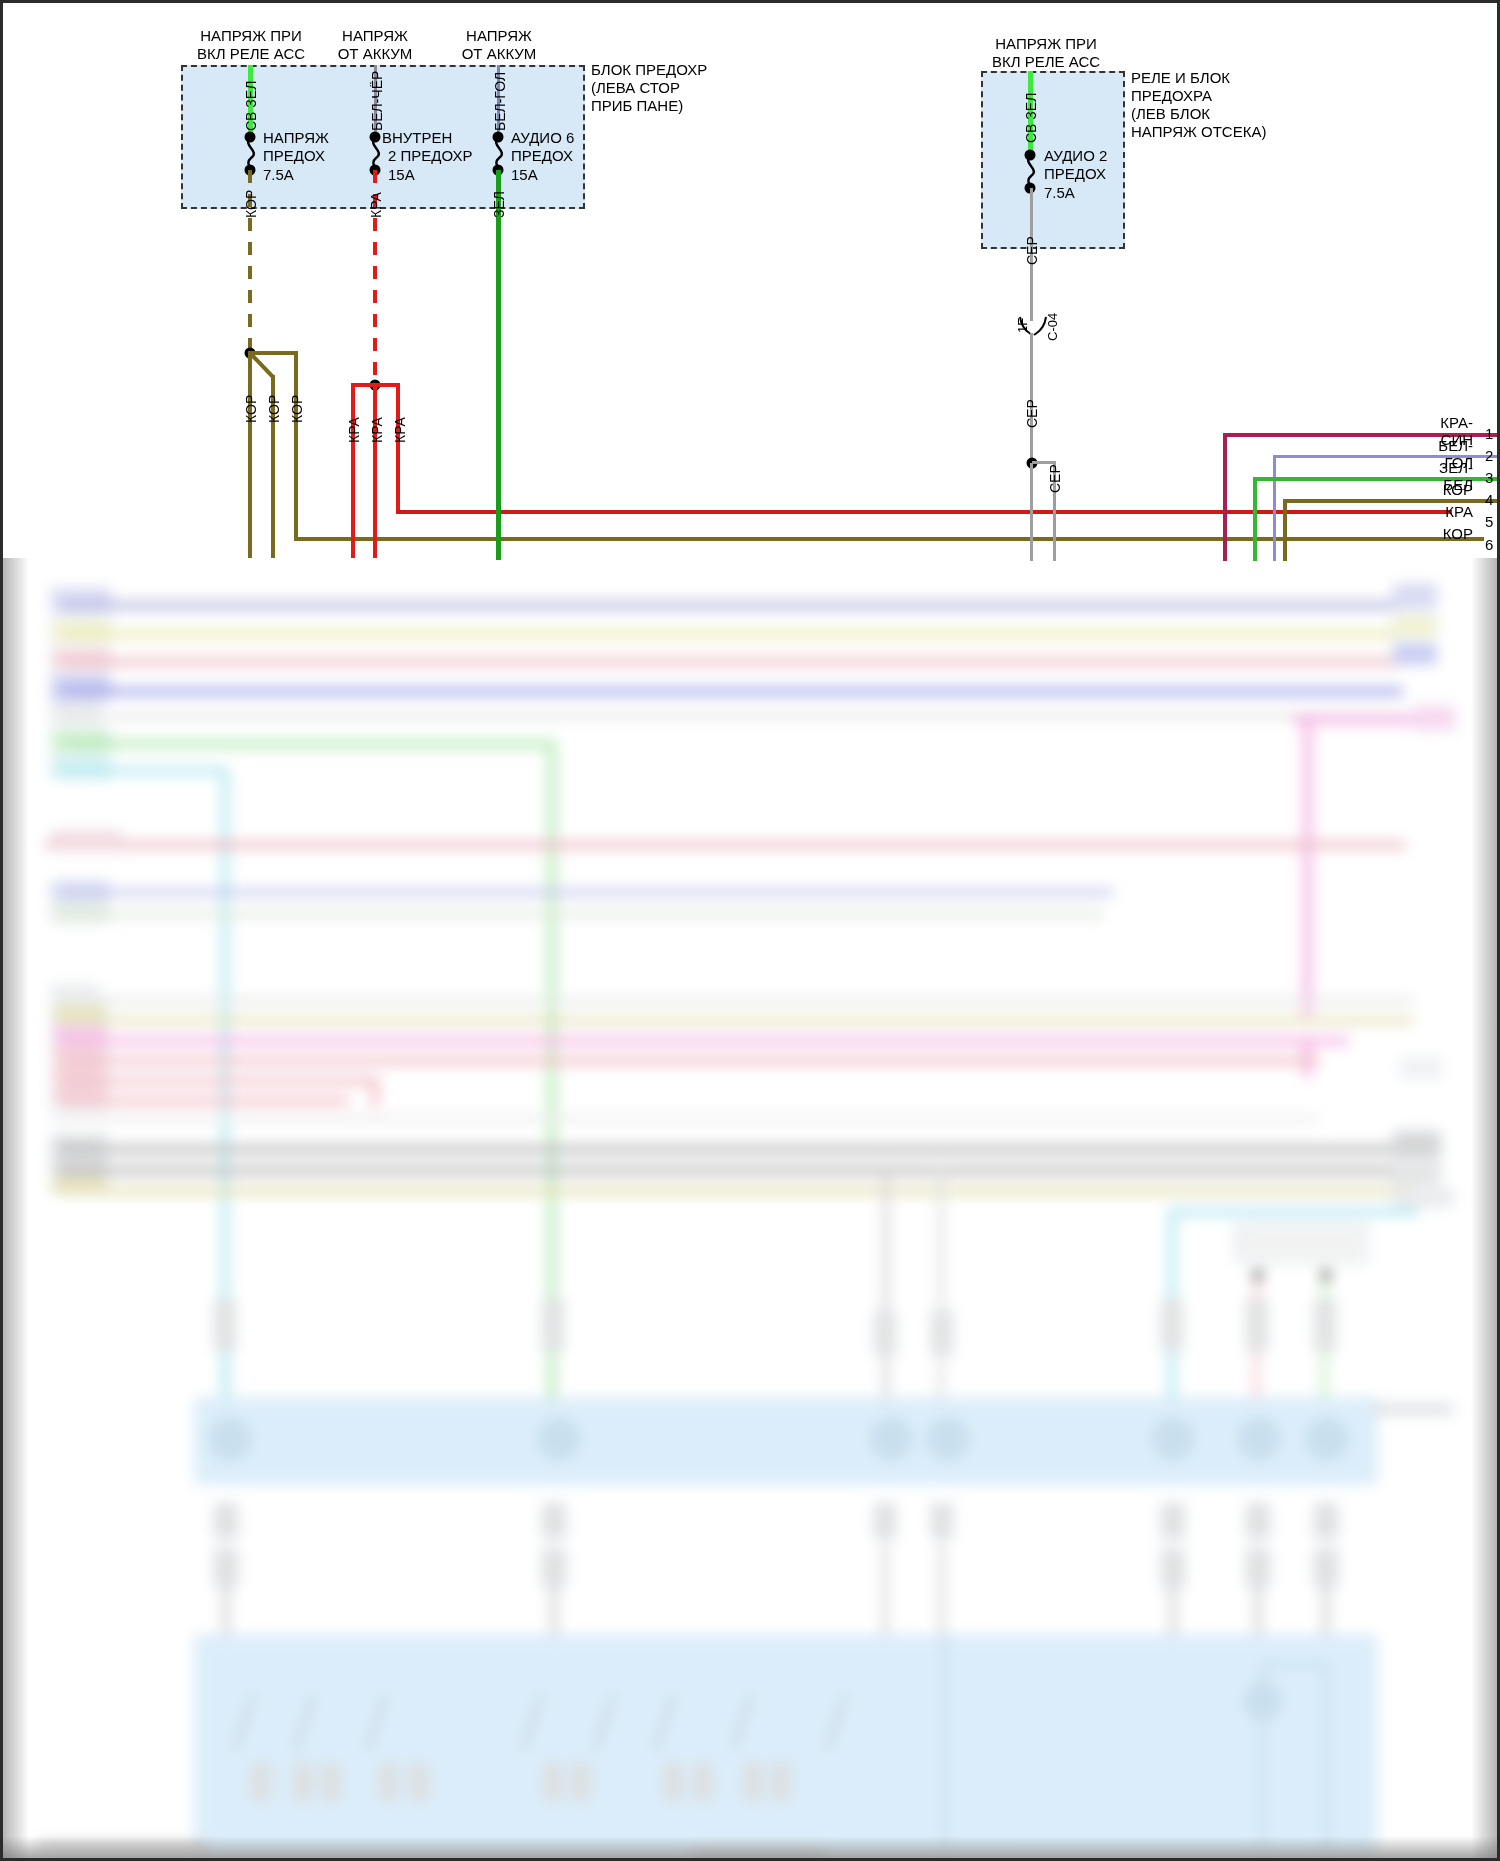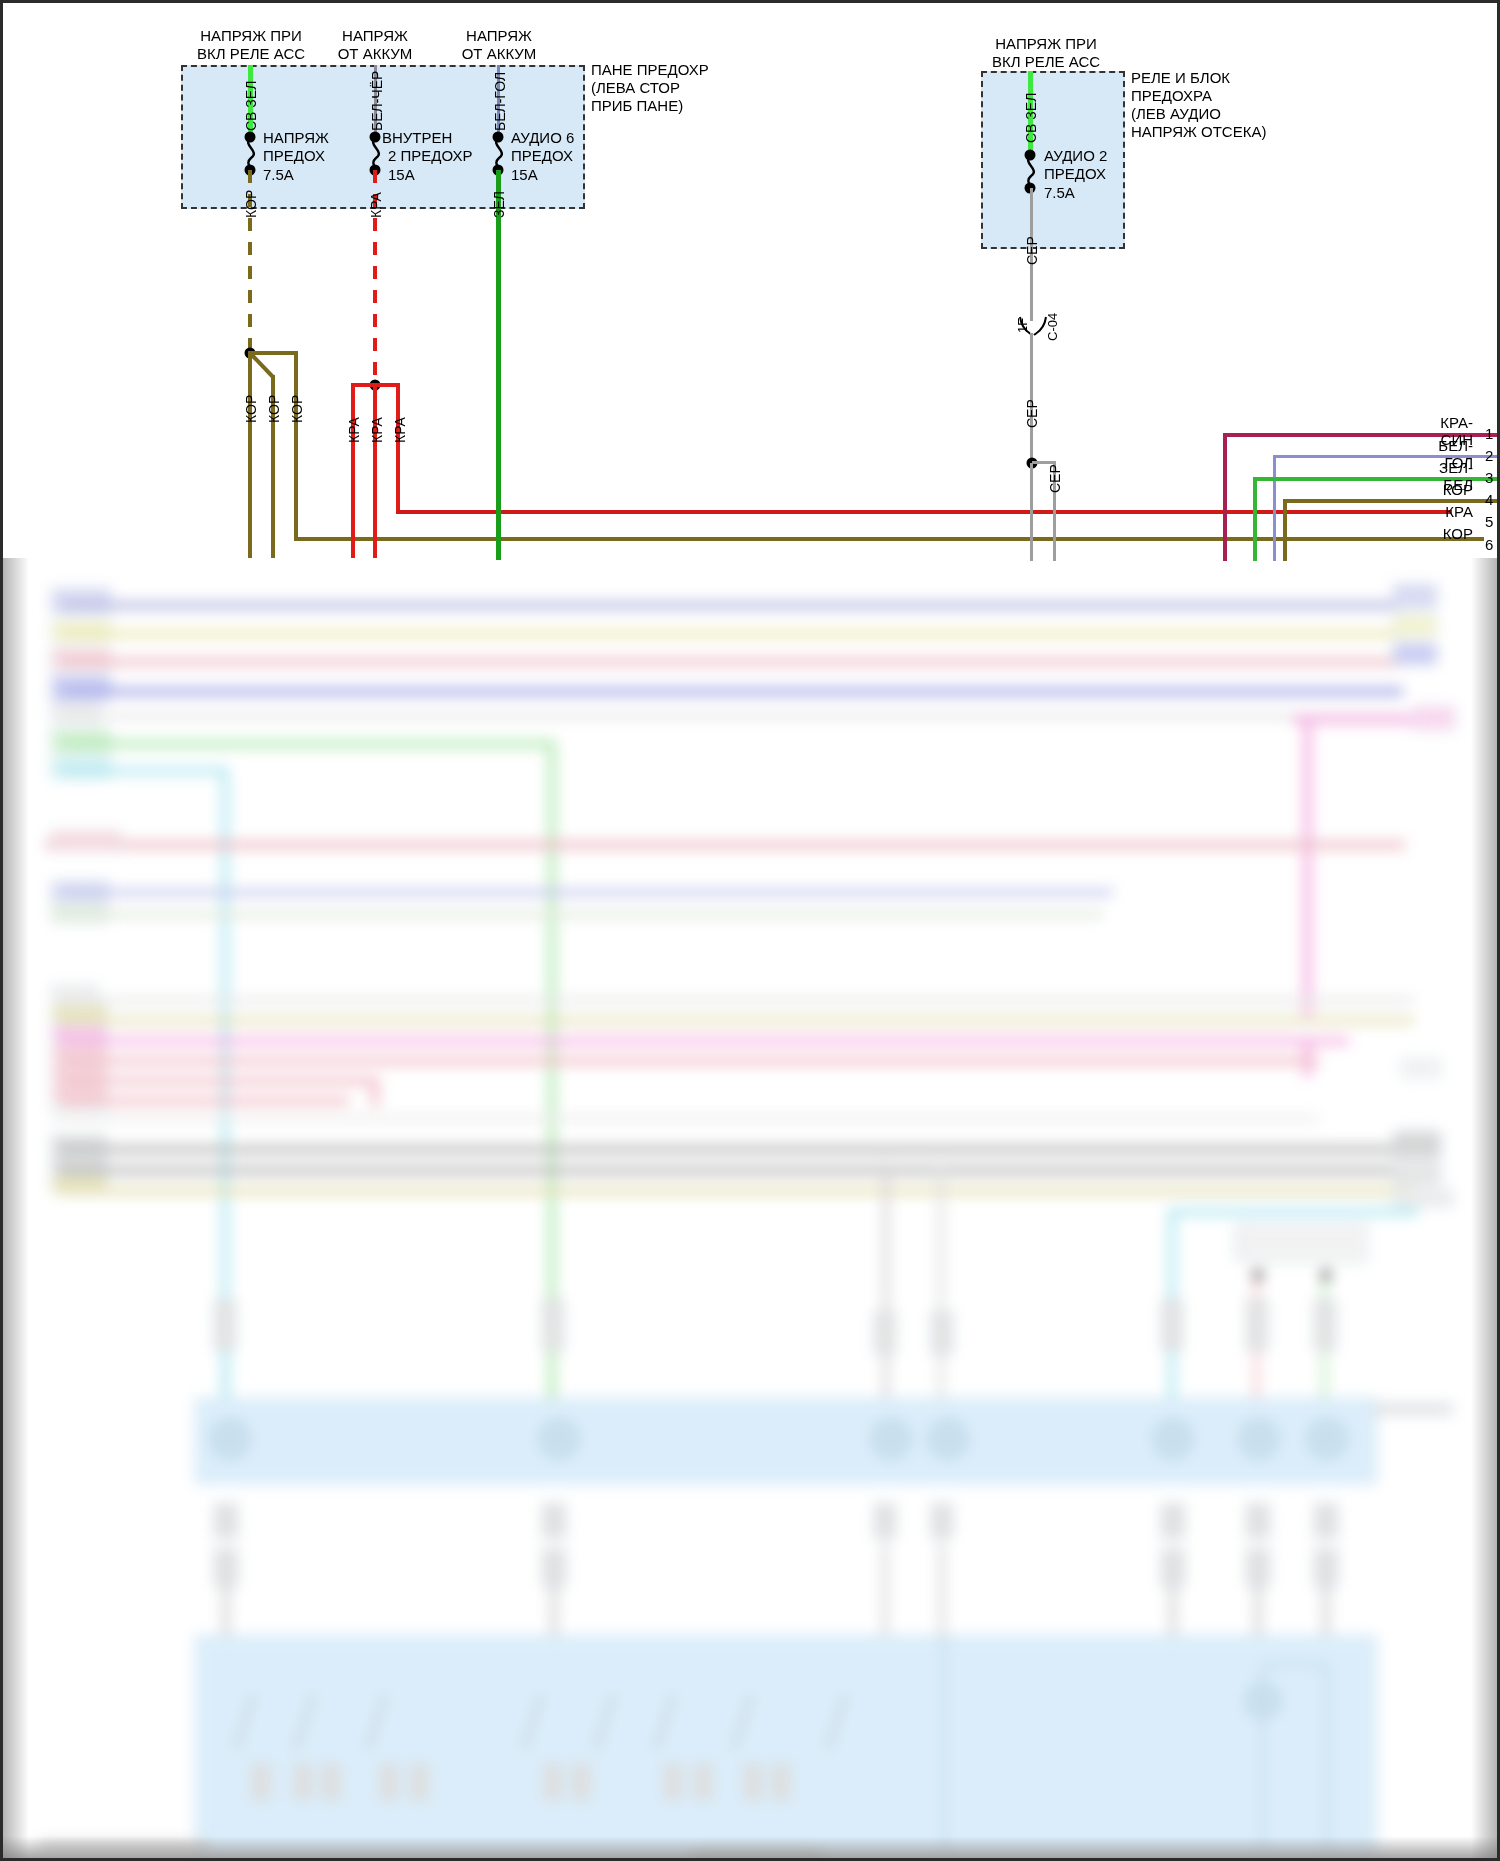--- a/index.html
+++ b/index.html
@@ -210,21 +210,21 @@
 
   <div class="txt c" style="left:248px;top:24px;">НАПРЯЖ ПРИ</div>
   <div class="txt c" style="left:248px;top:42px;">ВКЛ РЕЛЕ АСС</div>
 
   <div class="txt c" style="left:372px;top:24px;">НАПРЯЖ</div>
   <div class="txt c" style="left:372px;top:42px;">ОТ АККУМ</div>
 
   <div class="txt c" style="left:496px;top:24px;">НАПРЯЖ</div>
   <div class="txt c" style="left:496px;top:42px;">ОТ АККУМ</div>
 
-  <div class="txt" style="left:588px;top:58px;">ПАНЕ ПРЕДОХР</div>
+  <div class="txt" style="left:588px;top:58px;">БЛОК ПРЕДОХР</div>
   <div class="txt" style="left:588px;top:76px;">(ЛЕВА СТОР</div>
   <div class="txt" style="left:588px;top:94px;">ПРИБ ПАНЕ)</div>
 
   <div class="wire" style="left:245px;top:62px;width:5px;height:72px;background:#3ee83e;"></div>
   <div class="vtxt" style="left:240px;top:128px;">СВ ЗЕЛ</div>
   <div class="dot" style="left:247px;top:134px;"></div>
   <svg class="abs" style="left:236px;top:134px;" width="24" height="34" viewBox="0 0 24 34">
     <path d="M12 1 C2 8, 22 14, 12 21 C6 26, 12 30, 12 33" stroke="#000" stroke-width="2.4" fill="none"></path>
   </svg>
   <div class="dot" style="left:247px;top:167px;"></div>
@@ -291,21 +291,21 @@
   <div class="wire" style="left:493px;top:167px;width:5px;height:390px;background:#1a9e1a;"></div>
   <div class="vtxt" style="left:488px;top:215px;">ЗЕЛ</div>
 
   <div class="fusebox" style="left:978px;top:68px;width:140px;height:174px;"></div>
 
   <div class="txt c" style="left:1043px;top:32px;">НАПРЯЖ ПРИ</div>
   <div class="txt c" style="left:1043px;top:50px;">ВКЛ РЕЛЕ АСС</div>
 
   <div class="txt" style="left:1128px;top:66px;">РЕЛЕ И БЛОК</div>
   <div class="txt" style="left:1128px;top:84px;">ПРЕДОХРА</div>
-  <div class="txt" style="left:1128px;top:102px;">(ЛЕВ АУДИО</div>
+  <div class="txt" style="left:1128px;top:102px;">(ЛЕВ БЛОК</div>
   <div class="txt" style="left:1128px;top:120px;">НАПРЯЖ ОТСЕКА)</div>
 
   <div class="wire" style="left:1025px;top:68px;width:5px;height:84px;background:#3ee83e;"></div>
   <div class="vtxt" style="left:1020px;top:140px;">СВ ЗЕЛ</div>
   <div class="dot" style="left:1027px;top:152px;"></div>
   <svg class="abs" style="left:1016px;top:152px;" width="24" height="34" viewBox="0 0 24 34">
     <path d="M12 1 C2 8, 22 14, 12 21 C6 26, 12 30, 12 33" stroke="#000" stroke-width="2.4" fill="none"></path>
   </svg>
   <div class="dot" style="left:1027px;top:185px;"></div>
   <div class="txt" style="left:1041px;top:144px;">АУДИО 2</div>

